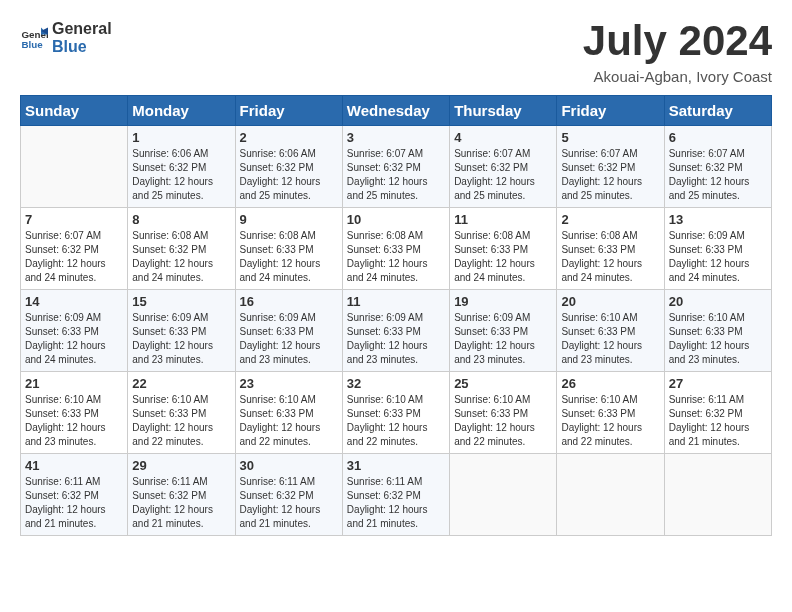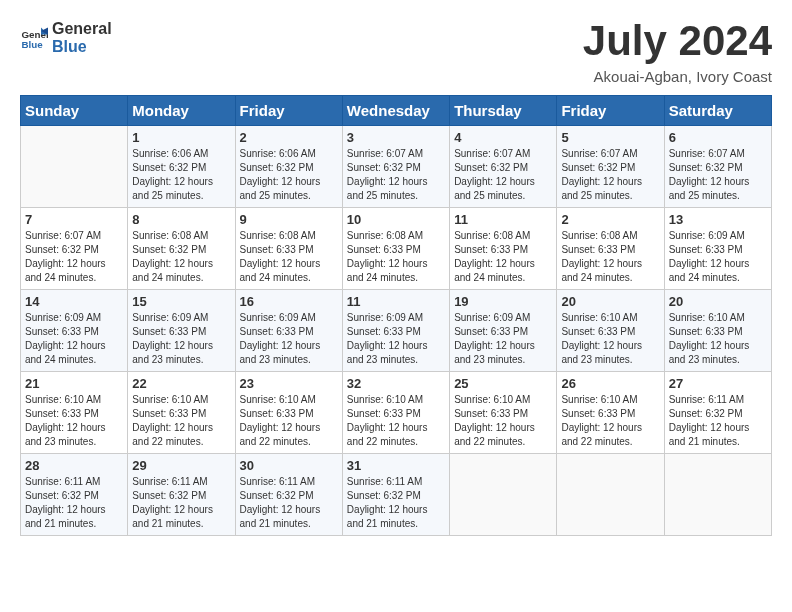--- a/index.html
+++ b/index.html
@@ -146,21 +146,21 @@
       <tr>
         <td><span class="day-number">21</span><span class="day-info">Sunrise: 6:10 AM<br>Sunset: 6:33 PM<br>Daylight: 12 hours and 23 minutes.</span></td>
         <td><span class="day-number">22</span><span class="day-info">Sunrise: 6:10 AM<br>Sunset: 6:33 PM<br>Daylight: 12 hours and 22 minutes.</span></td>
         <td><span class="day-number">23</span><span class="day-info">Sunrise: 6:10 AM<br>Sunset: 6:33 PM<br>Daylight: 12 hours and 22 minutes.</span></td>
         <td><span class="day-number">32</span><span class="day-info">Sunrise: 6:10 AM<br>Sunset: 6:33 PM<br>Daylight: 12 hours and 22 minutes.</span></td>
         <td><span class="day-number">25</span><span class="day-info">Sunrise: 6:10 AM<br>Sunset: 6:33 PM<br>Daylight: 12 hours and 22 minutes.</span></td>
         <td><span class="day-number">26</span><span class="day-info">Sunrise: 6:10 AM<br>Sunset: 6:33 PM<br>Daylight: 12 hours and 22 minutes.</span></td>
         <td><span class="day-number">27</span><span class="day-info">Sunrise: 6:11 AM<br>Sunset: 6:32 PM<br>Daylight: 12 hours and 21 minutes.</span></td>
       </tr>
       <tr>
-        <td><span class="day-number">28</span><span class="day-info">Sunrise: 6:11 AM<br>Sunset: 6:32 PM<br>Daylight: 12 hours and 21 minutes.</span></td>
+        <td><span class="day-number">41</span><span class="day-info">Sunrise: 6:11 AM<br>Sunset: 6:32 PM<br>Daylight: 12 hours and 21 minutes.</span></td>
         <td><span class="day-number">29</span><span class="day-info">Sunrise: 6:11 AM<br>Sunset: 6:32 PM<br>Daylight: 12 hours and 21 minutes.</span></td>
         <td><span class="day-number">30</span><span class="day-info">Sunrise: 6:11 AM<br>Sunset: 6:32 PM<br>Daylight: 12 hours and 21 minutes.</span></td>
         <td><span class="day-number">31</span><span class="day-info">Sunrise: 6:11 AM<br>Sunset: 6:32 PM<br>Daylight: 12 hours and 21 minutes.</span></td>
         <td class="empty-cell"></td>
         <td class="empty-cell"></td>
         <td class="empty-cell"></td>
       </tr>
     </tbody>
 </table>
 

